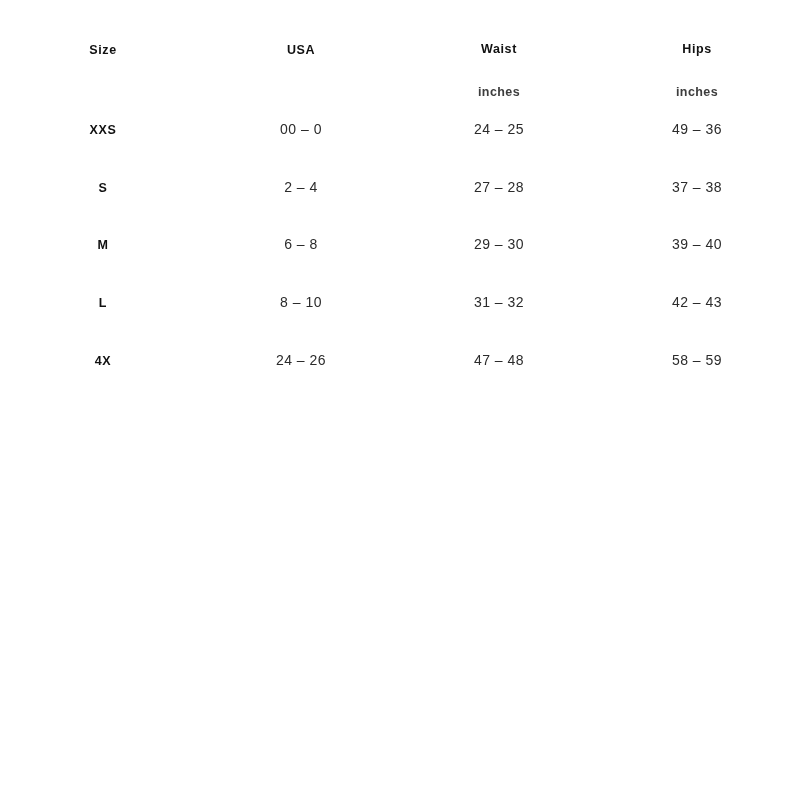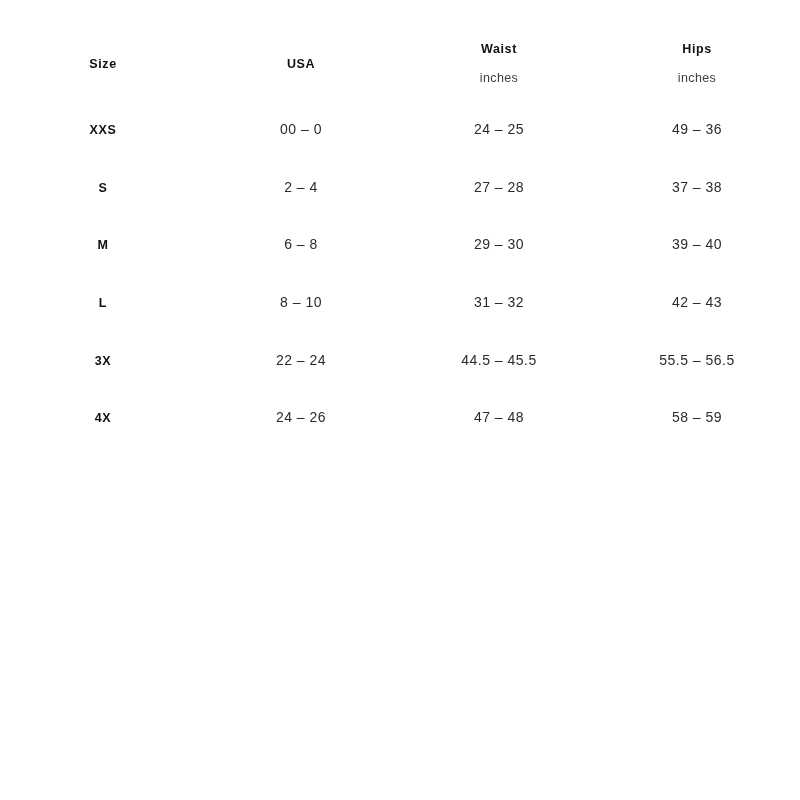--- a/index.html
+++ b/index.html
@@ -48,25 +48,25 @@
   }
   .hdr-main {
     font-size: 12.5px;
     font-weight: bold;
     letter-spacing: 0.6px;
     color: #111111;
     line-height: 1.2;
   }
   .hdr-unit {
     font-size: 12.5px;
-    font-weight: normal;
+    font-weight: bold;
     letter-spacing: 0.4px;
     color: #3d3d3d;
     line-height: 1.2;
-    margin-top: 14px;
+    margin-top: 28px;
   }
   .hdr-unit.empty {
     visibility: hidden;
   }
   
   .hdr-cell.with-unit {
     justify-content: flex-start;
     padding-top: 38px;
     padding-bottom: 0;
     align-items: center;
@@ -151,26 +151,20 @@
         <td><span class="cell-val">29 – 30</span></td>
         <td><span class="cell-val">39 – 40</span></td>
       </tr>
       <tr>
         <td><span class="cell-size">L</span></td>
         <td><span class="cell-val">8 – 10</span></td>
         <td><span class="cell-val">31 – 32</span></td>
         <td><span class="cell-val">42 – 43</span></td>
       </tr>
       <tr>
-        <td><span class="cell-size">3X</span></td>
-        <td><span class="cell-val">22 – 24</span></td>
-        <td><span class="cell-val">44.5 – 45.5</span></td>
-        <td><span class="cell-val">55.5 – 56.5</span></td>
-      </tr>
-      <tr>
         <td><span class="cell-size">4X</span></td>
         <td><span class="cell-val">24 – 26</span></td>
         <td><span class="cell-val">47 – 48</span></td>
         <td><span class="cell-val">58 – 59</span></td>
       </tr>
     </tbody>
   </table>
 </div>
 
 </body></html>

